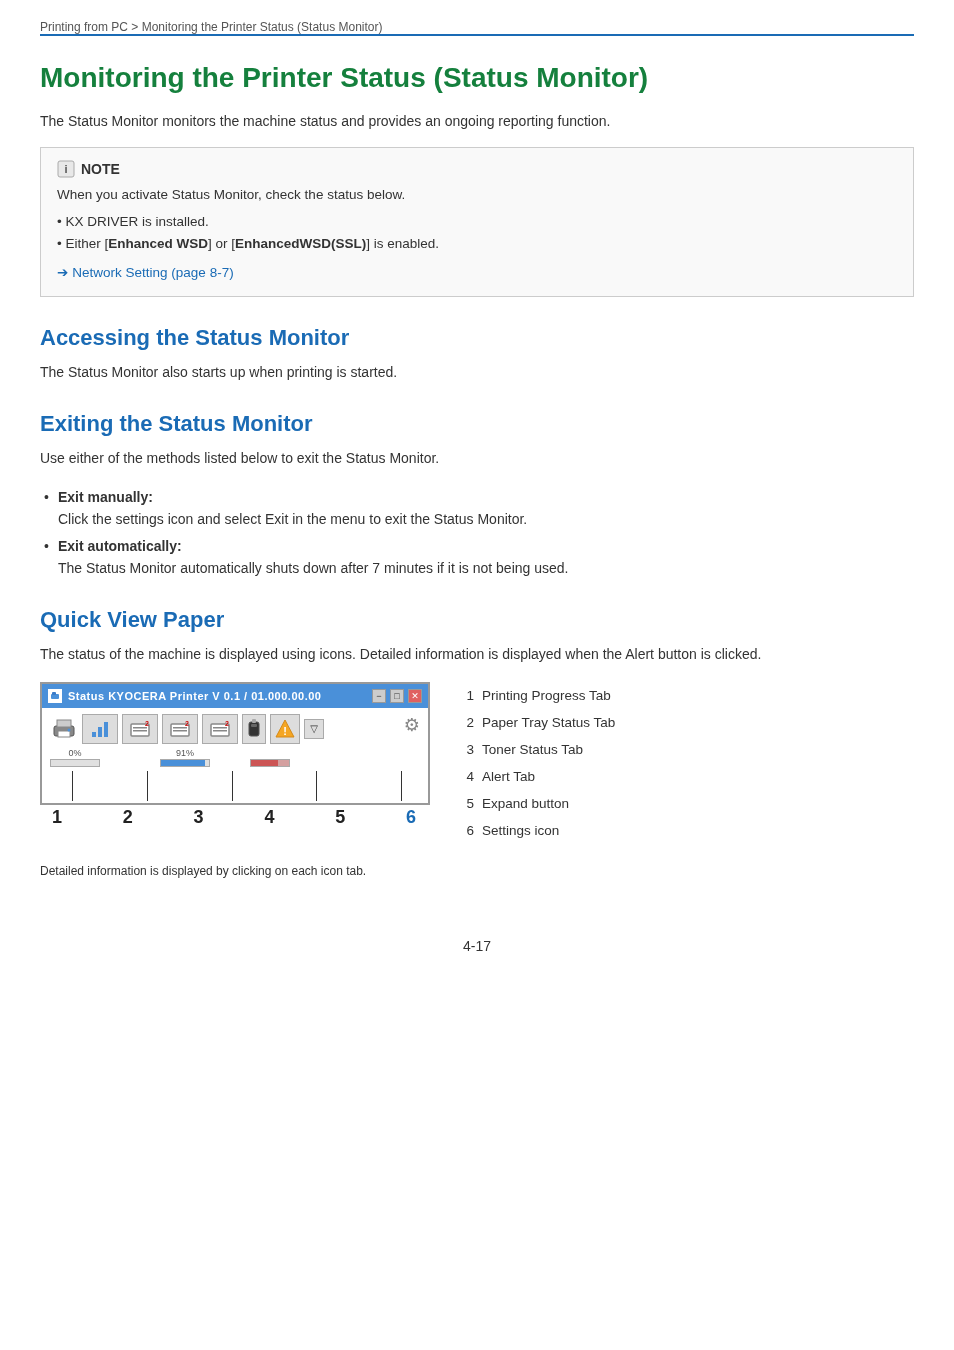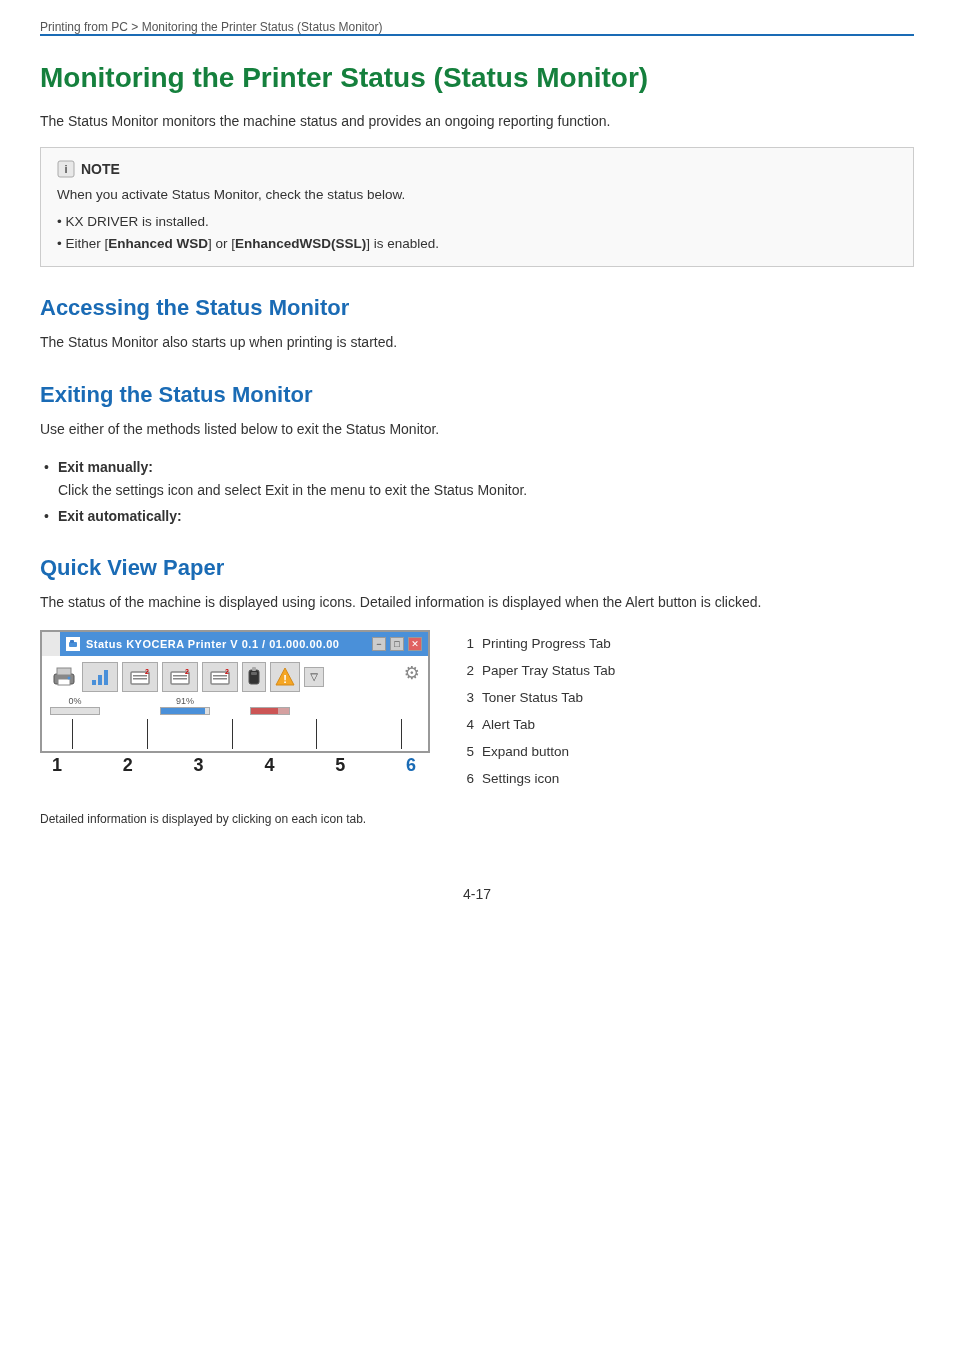--- a/index.html
+++ b/index.html
@@ -130,21 +130,20 @@
       position: relative;
       flex-shrink: 0;
     }
     .sm-titlebar {
       background: #4a90d9;
       display: flex;
       align-items: center;
       justify-content: space-between;
       padding: 3px 6px;
       height: 24px;
-      margin-left: 18px;
     }
     .sm-titlebar-left {
       display: flex;
       align-items: center;
       gap: 6px;
     }
     .sm-title-icon {
       width: 14px;
       height: 14px;
       background: #fff;
@@ -340,38 +339,40 @@
         </svg>
       </span>
       <span>NOTE</span>
     </div>
     <div class="note-body">
       <p style="margin-bottom:6px;">When you activate Status Monitor, check the status below.</p>
       <ul>
         <li>KX DRIVER is installed.</li>
         <li>Either [<strong>Enhanced WSD</strong>] or [<strong>EnhancedWSD(SSL)</strong>] is enabled.</li>
       </ul>
+      <a href="#" class="note-link">Network Setting (page 8-7)</a>
     </div>
   </div>
 
   <div class="section">
     <h2 class="section-title">Accessing the Status Monitor</h2>
     <p class="section-text">The Status Monitor also starts up when printing is started.</p>
   </div>
 
   <div class="section">
     <h2 class="section-title">Exiting the Status Monitor</h2>
     <p class="section-text">Use either of the methods listed below to exit the Status Monitor.</p>
     <ul class="bullet-list">
       <li>
         <strong>Exit manually:</strong><br>
         <span>Click the settings icon and select Exit in the menu to exit the Status Monitor.</span>
       </li>
       <li>
         <strong>Exit automatically:</strong><br>
+        <span>The Status Monitor automatically shuts down after 7 minutes if it is not being used.</span>
       </li>
     </ul>
   </div>
 
   <div class="section quick-view-section">
     <h2 class="section-title">Quick View Paper</h2>
     <p class="section-text">The status of the machine is displayed using icons. Detailed information is displayed when the Alert button is clicked.</p>
 
     <div class="quick-view-content">
 

